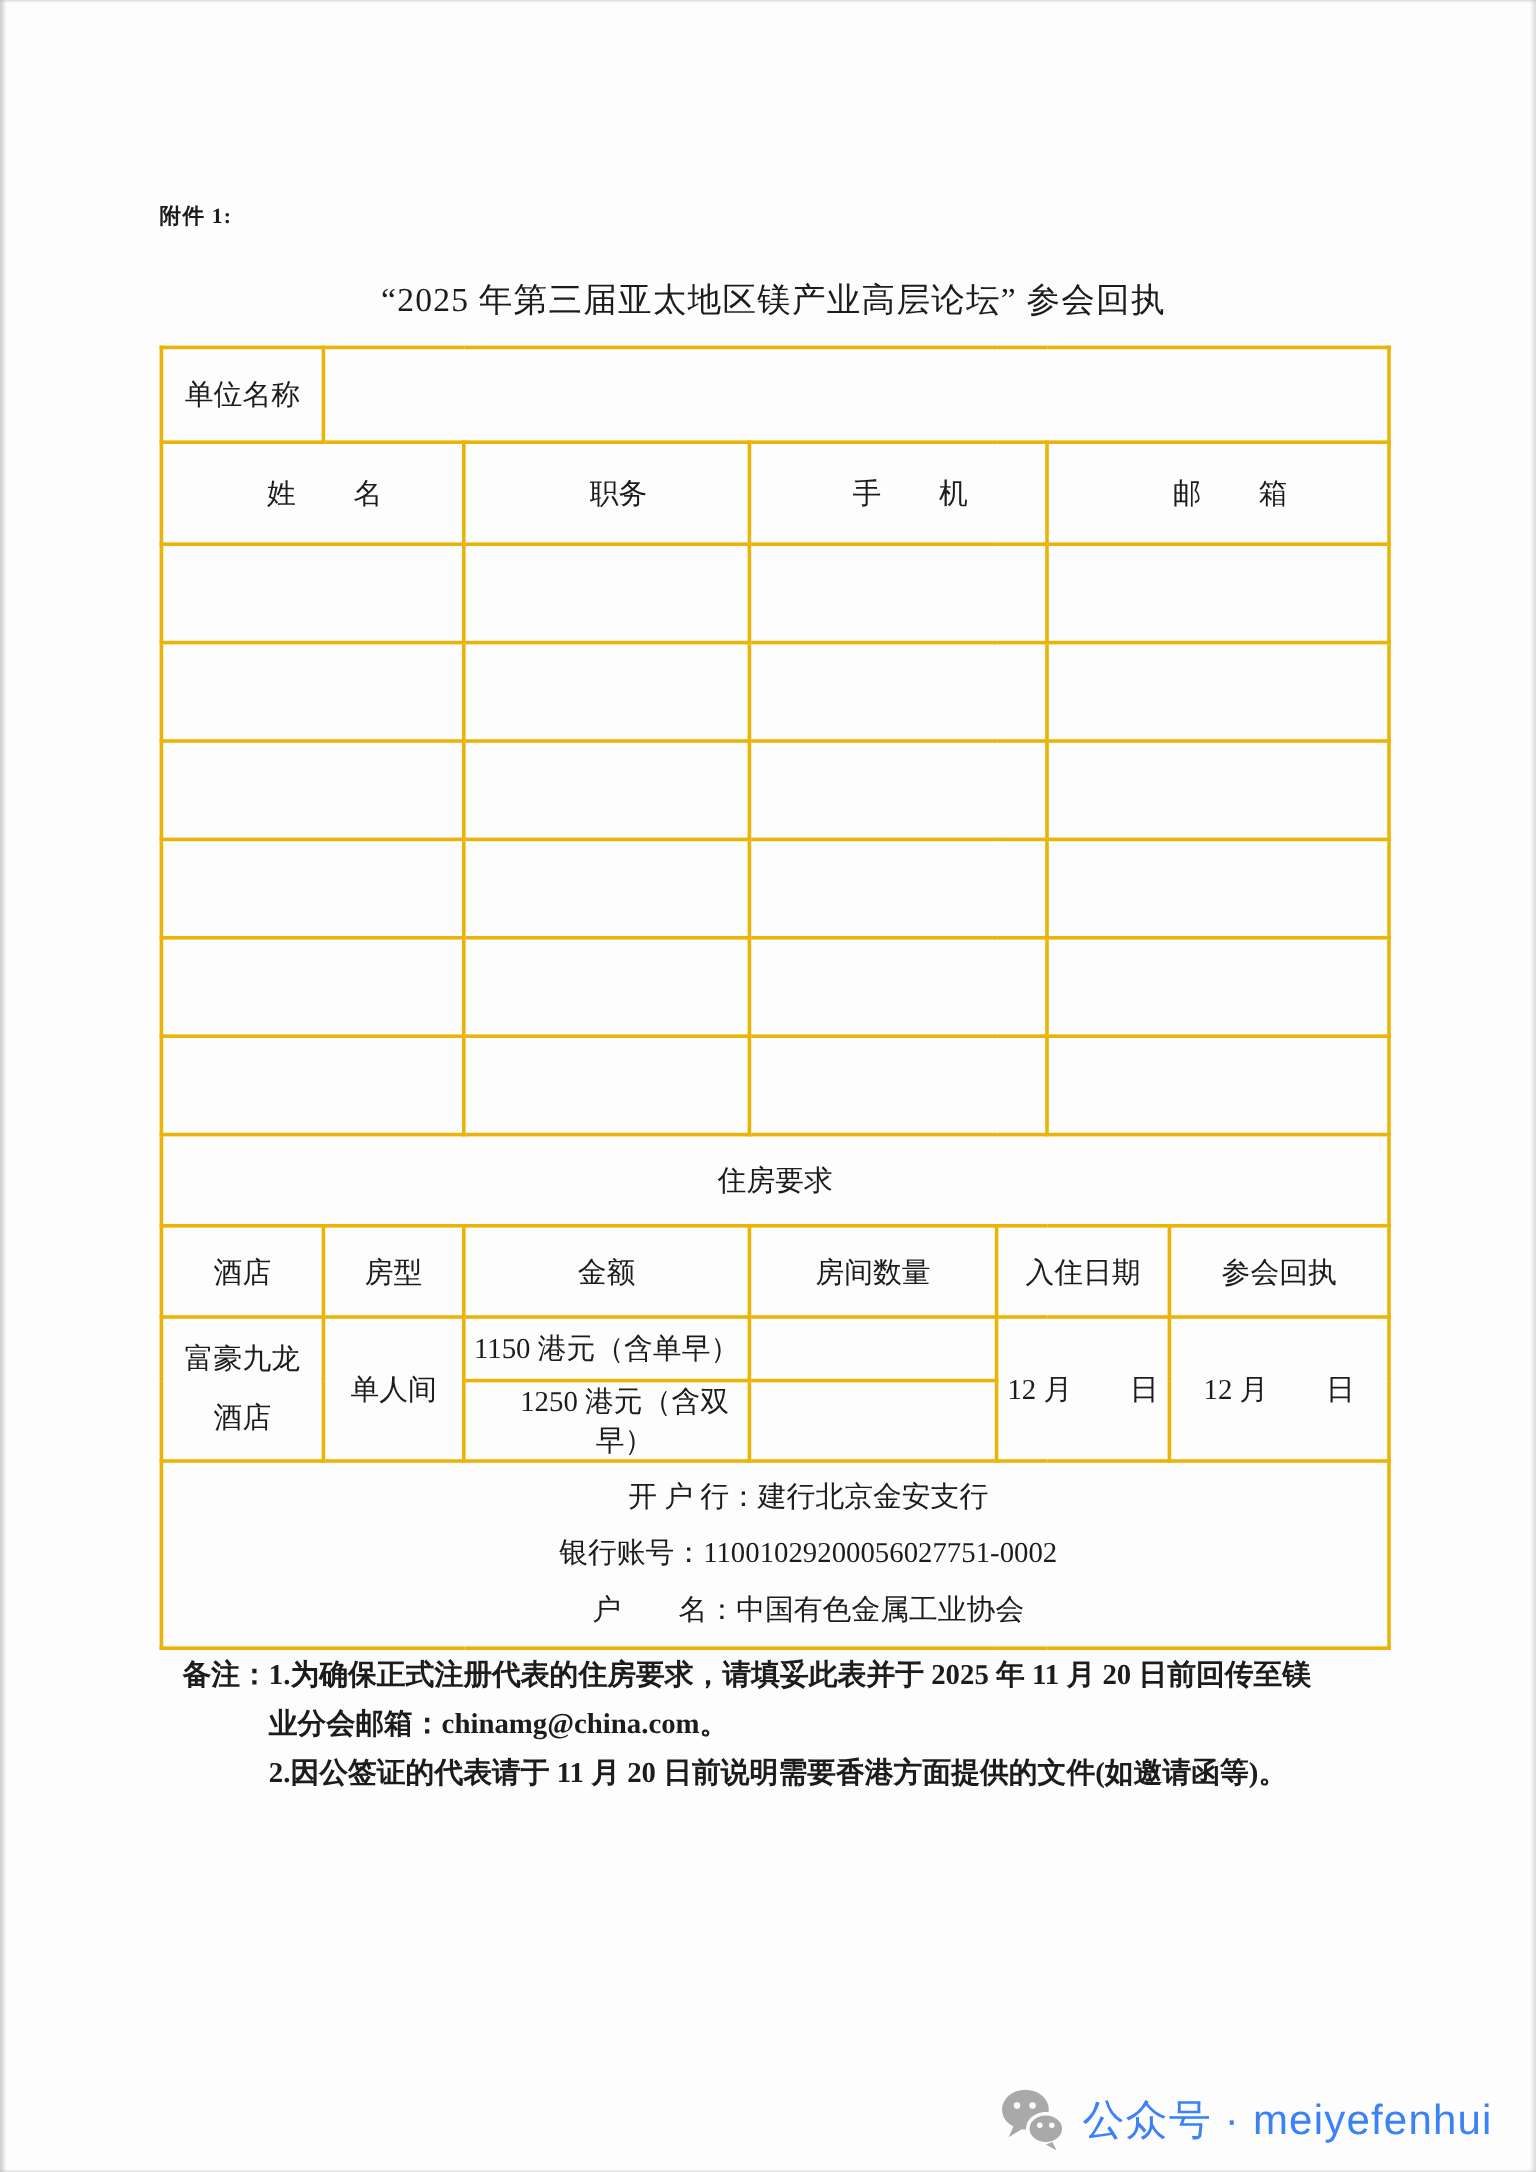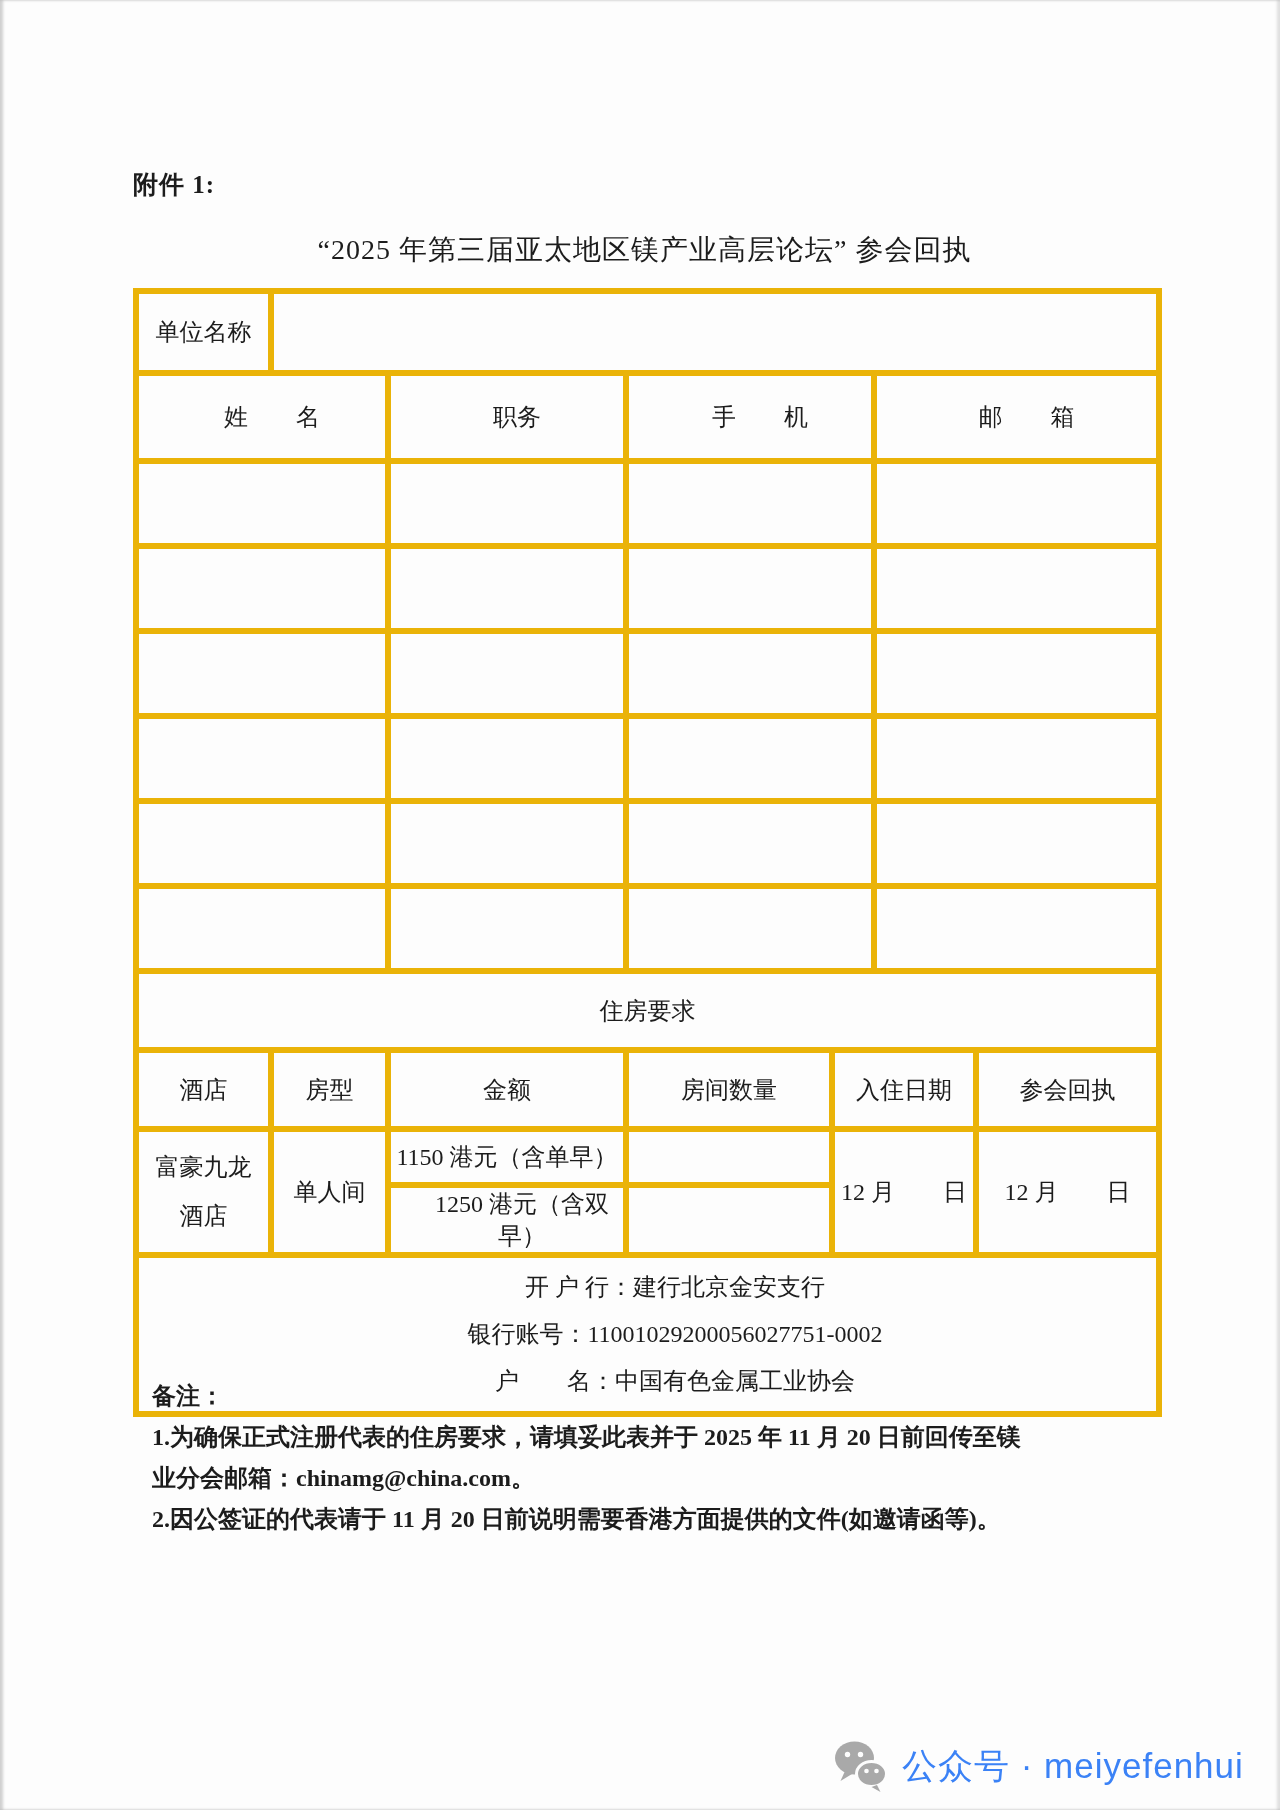--- a/index.html
+++ b/index.html
@@ -9,34 +9,34 @@
     width:1280px;height:1810px;
     margin:0 auto;
     background:#fdfdfd;
     font-family:"Liberation Serif","DejaVu Serif",serif;
     color:#1c1c1c;
     box-shadow:inset 3px 0 3px rgba(0,0,0,.18), inset -3px 0 3px rgba(0,0,0,.12);
     overflow:hidden;
   }
   .attachment{
     position:absolute;left:133px;top:168px;
-    font-size:25px;font-weight:bold;letter-spacing:1px;
+    font-size:18px;font-weight:bold;letter-spacing:1px;
   }
   .title{
     position:absolute;left:133px;top:231px;width:1023px;
     text-align:center;font-size:28px;font-weight:normal;letter-spacing:1px;
   }
   table.form{
     position:absolute;left:133px;top:288px;
     width:1023px;
     border-collapse:collapse;table-layout:fixed;
     font-size:24px;
   }
   table.form td{
-    border:6px solid #eab308;
+    border:3px solid #eab308;
     text-align:center;vertical-align:middle;
     padding:0;overflow:hidden;
   }
   table.form{border:2px solid #363636;}
   tr.r-org td{height:76px;}
   tr.r-head td{height:82px;padding-left:20px;}
   tr.r-empty td{height:79px;}
   tr.r-housing td{height:73px;}
   tr.r-hhead td{height:73px;}
   tr.r-ha td{height:50px;}
@@ -45,21 +45,21 @@
   td.price{text-align:left;padding-left:19px;}
   td.bank-cell{
     text-align:left;vertical-align:middle;
   }
   .bank-lines{padding:6px 0 6px 19px;}
   .bank-lines div{line-height:47px;white-space:pre;}
   .hotel-name div{line-height:49px;}
   .notes{
     position:absolute;left:152px;top:1376px;width:1010px;
     display:flex;align-items:flex-start;
-    font-size:24px;font-weight:bold;line-height:41px;flex-direction:column;
+    font-size:24px;font-weight:bold;line-height:41px;
   }
   .notes-label{flex:0 0 auto;white-space:pre;}
   .notes-items{width:878px;}
   .footer{
     position:absolute;left:833px;top:1738px;height:56px;
     display:flex;align-items:center;gap:13px;
   }
   .footer-text{
     font-family:"Liberation Sans","DejaVu Sans",sans-serif;
     font-size:35px;color:#3b82f6;letter-spacing:1px;

